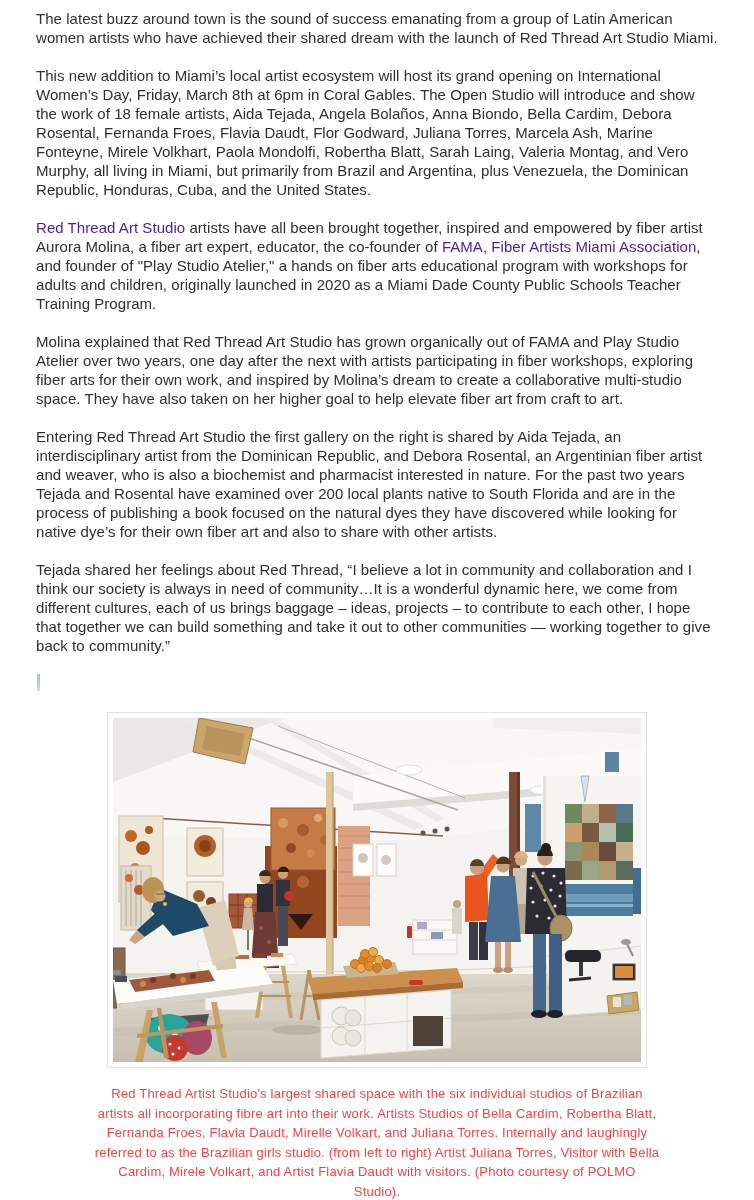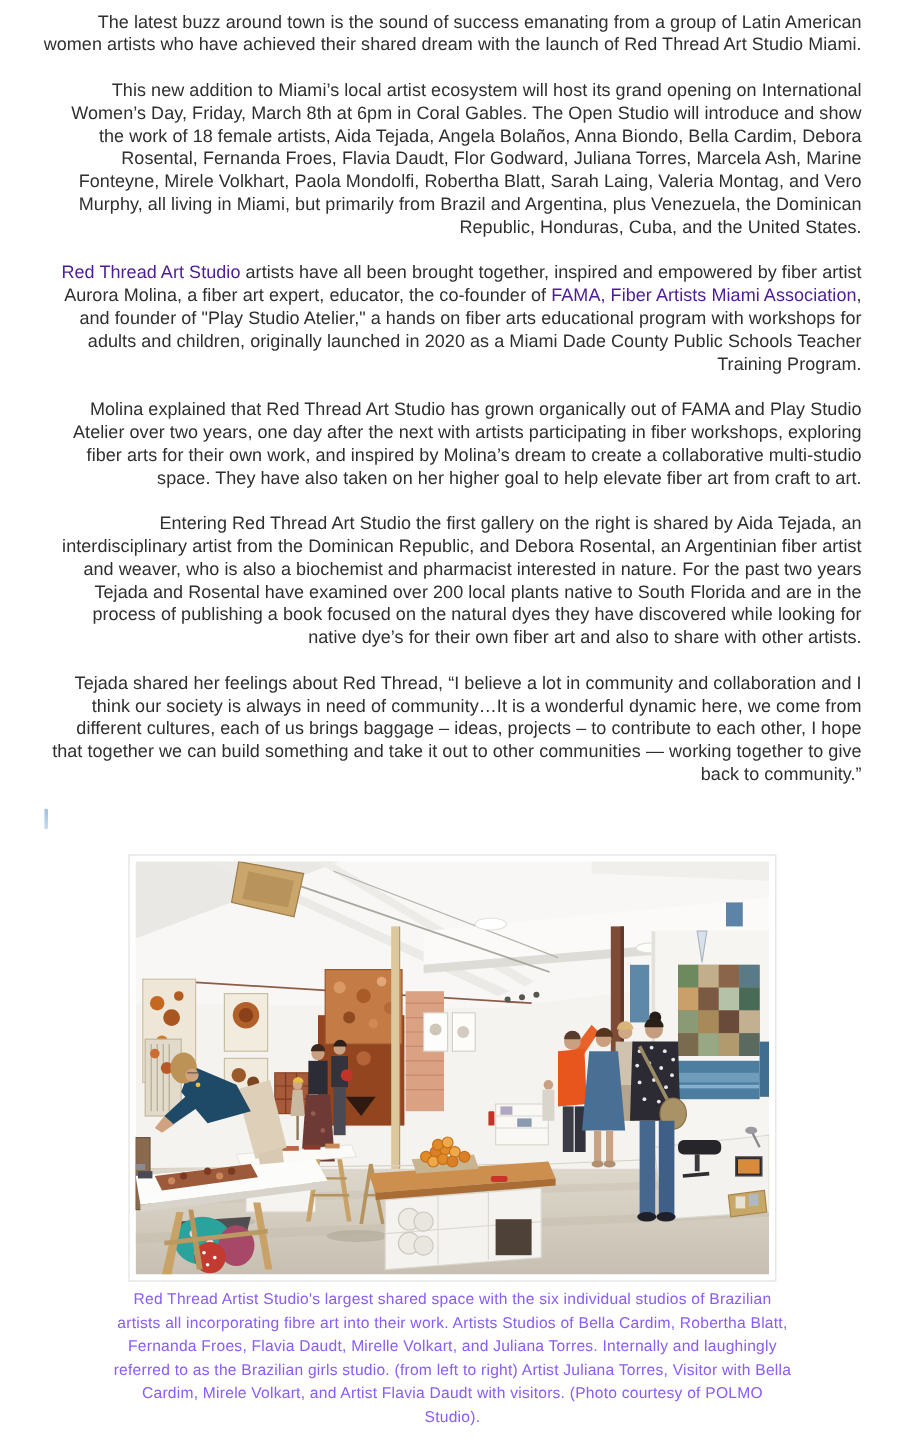--- a/index.html
+++ b/index.html
@@ -12,21 +12,20 @@
     color: #2f2f2f;
   }
   .article {
     padding: 9px 36px 0 36px;
   }
   .article p {
     margin: 0 0 19px 0;
     font-size: 15px;
     line-height: 19px;
     letter-spacing: 0.05px;
-    text-align: right;
   }
   a.link {
     color: #4c1d95;
     text-decoration: none;
     cursor: pointer;
   }
   .caret {
     width: 3px;
     height: 17px;
     margin: 0 0 0 1px;
@@ -37,26 +36,26 @@
   .photo-frame {
     width: 540px;
     margin: 0 auto;
     border: 1px solid #e1e1e1;
     padding: 5px;
     background: #fff;
   }
   .photo-frame svg { display: block; }
   .caption {
     width: 566px;
-    margin: 5px auto 0 auto;
+    margin: 16px auto 0 auto;
     text-align: center;
     font-size: 13px;
     line-height: 19.5px;
     letter-spacing: 0.2px;
-    color: #8b5cf6;
+    color: #ef4444;
   }
 </style>
 </head>
 <body>
 
 <div class="article">
 
   <p>The latest buzz around town is the sound of success emanating from a group of Latin American women artists who have achieved their shared dream with the launch of Red Thread Art Studio Miami.</p>
 
   <p>This new addition to Miami’s local artist ecosystem will host its grand opening on International Women’s Day, Friday, March 8th at 6pm in Coral Gables. The Open Studio will introduce and show the work of 18 female artists, Aida Tejada, Angela Bolaños, Anna Biondo, Bella Cardim, Debora Rosental, Fernanda Froes, Flavia Daudt, Flor Godward, Juliana Torres, Marcela Ash, Marine Fonteyne, Mirele Volkhart, Paola Mondolfi, Robertha Blatt, Sarah Laing, Valeria Montag, and Vero Murphy, all living in Miami, but primarily from Brazil and Argentina, plus Venezuela, the Dominican Republic, Honduras, Cuba, and the United States.</p>

